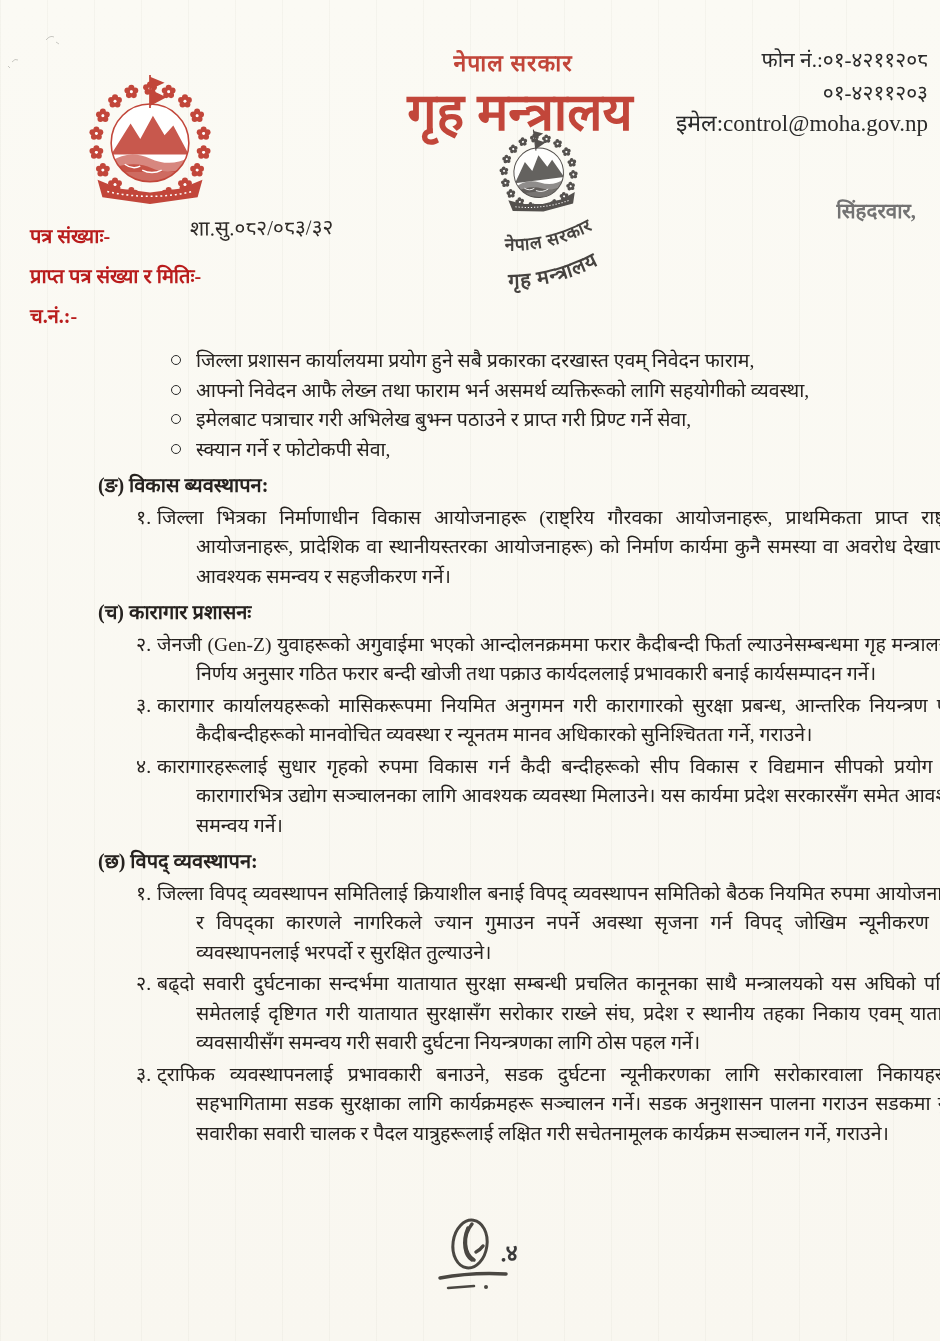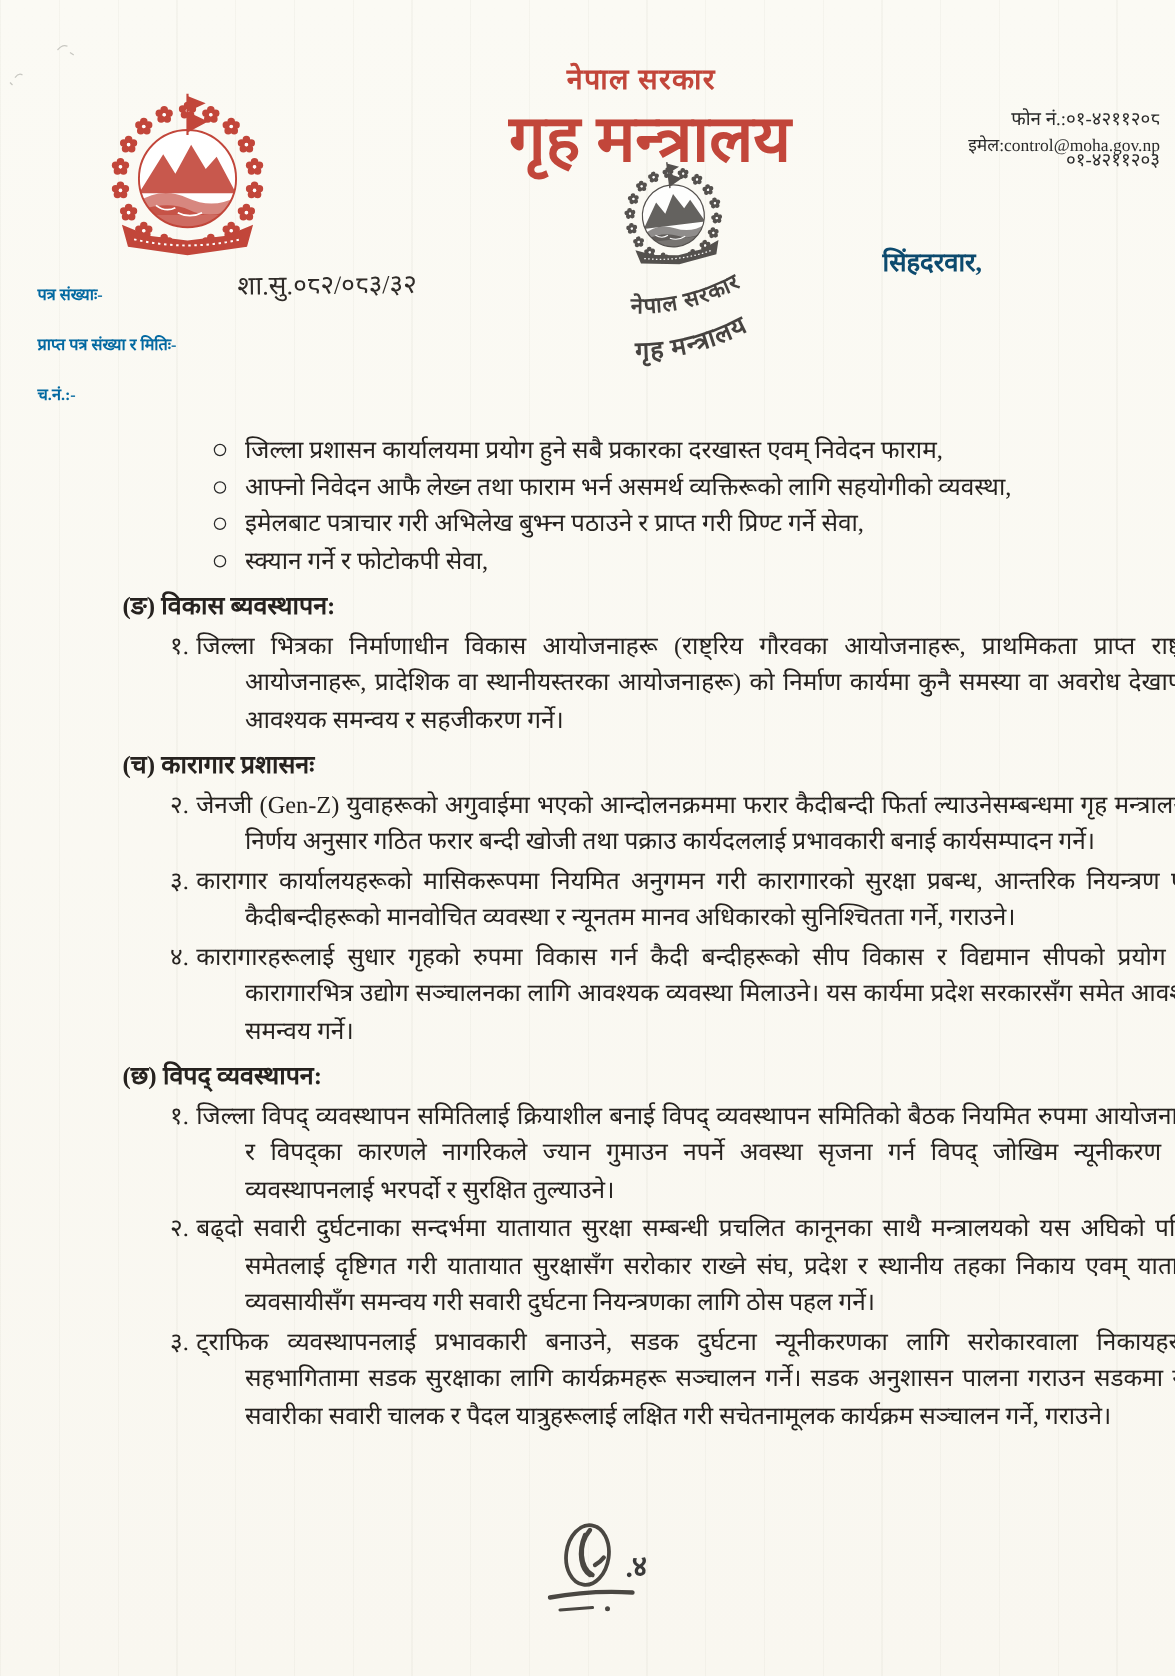--- a/index.html
+++ b/index.html
@@ -10,28 +10,28 @@
       linear-gradient(#fbfaf4,#f9f7f0);
     font-family:"Liberation Serif","DejaVu Serif",serif;
     color:#26221f;
   }
   .abs{position:absolute;}
   
   .gov-title{left:398px;top:46px;width:230px;text-align:center;
     font-size:23px;font-weight:bold;color:#c2463a;letter-spacing:1px;}
   .ministry-title{left:355px;top:84px;width:330px;text-align:center;
     font-size:52px;font-weight:bold;color:#c2463a;line-height:1.1;z-index:2;}
-  .phone-block{right:12px;top:44px;text-align:right;font-size:15px;line-height:33px;color:#2a2a2a;margin-top:36px;}
-  .email-line{right:12px;top:106px;font-size:14px;color:#2a2a2a;}
+  .phone-block{right:12px;top:44px;text-align:right;font-size:21px;line-height:33px;color:#2a2a2a;}
+  .email-line{right:12px;top:106px;font-size:23px;color:#2a2a2a;}
   .emblem-wrap{left:82px;top:62px;width:136px;height:156px;}
   .stamp-wrap{left:446px;top:120px;width:196px;height:182px;transform:rotate(-7deg);opacity:.88;z-index:1;}
-  .ref-block{left:30px;top:216px;font-size:13px;font-weight:bold;color:#0369a1;line-height:40px;white-space:nowrap;}
+  .ref-block{left:30px;top:216px;font-size:20px;font-weight:bold;color:#b91c1c;line-height:40px;white-space:nowrap;}
   .letter-no-value{left:190px;top:213px;font-size:21px;color:#2f2b28;transform:rotate(-.6deg);white-space:nowrap;}
-  .address-block{right:24px;top:196px;width:210px;text-align:left;
-    font-size:20.5px;font-weight:bold;color:#0c4a6e;line-height:31px;}
+  .address-block{right:24px;top:196px;width:210px;text-align:right;
+    font-size:20.5px;font-weight:bold;color:#737373;line-height:31px;}
   .speck{left:6px;top:34px;opacity:.45;}
   
   .doc-body{position:absolute;left:58px;top:346px;width:876px;font-size:19.5px;line-height:29.5px;text-align:justify;margin-left:36px;}
   .bullet{position:relative;padding-left:102px;}
   .bullet .ring{position:absolute;left:77px;top:9px;width:8px;height:8px;border:1.6px solid #2a2a2a;border-radius:50%;}
   .sec-head{font-weight:bold;font-size:20px;margin:7px 0 2px 4px;text-align:left;}
   .item{padding-left:102px;text-indent:-60px;margin:0 0 2px 0;}
   .item .num{padding-right:6px;}
   
   .sig-wrap{left:432px;top:1212px;width:90px;height:100px;}

